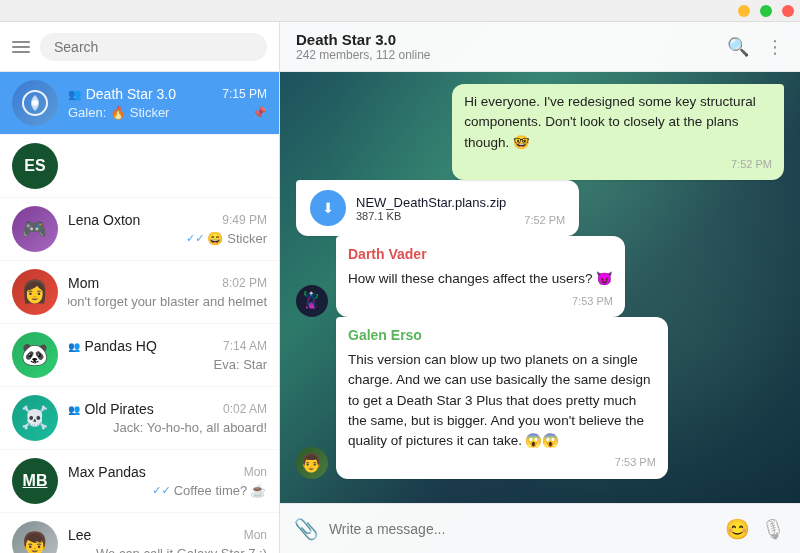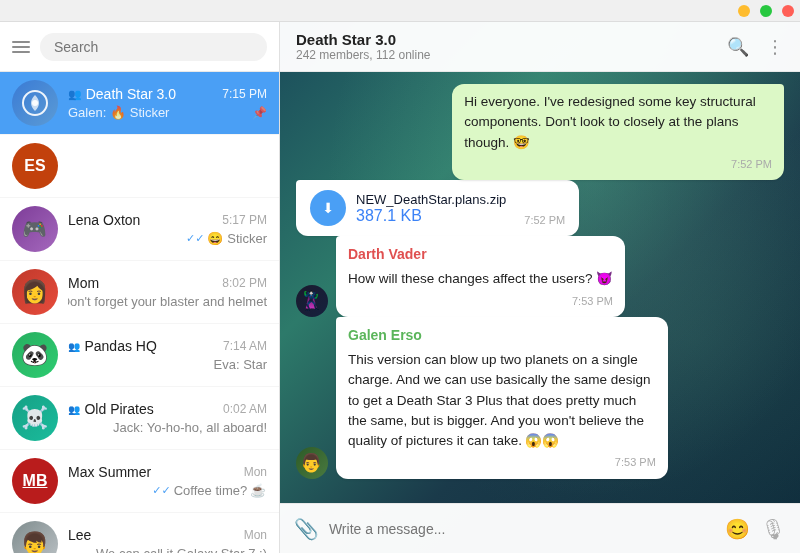--- a/index.html
+++ b/index.html
@@ -64,30 +64,30 @@
     .message-sender { font-size: 14px; font-weight: 600; margin-bottom: 4px; }
     .sender-green { color: #5bb55b; }
     .sender-red { color: #e05050; }
     .msg-avatar { width: 32px; height: 32px; border-radius: 50%; flex-shrink: 0; overflow: hidden; }
 
     
     .file-bubble { display: flex; align-items: center; gap: 10px; padding: 10px 14px; background: #fff; border-radius: 4px 12px 12px 12px; box-shadow: 0 1px 2px rgba(0,0,0,0.1); align-self: flex-start; max-width: 68%; }
     .file-icon-circle { width: 36px; height: 36px; border-radius: 50%; background: #4a9ff5; display: flex; align-items: center; justify-content: center; color: #fff; font-size: 14px; flex-shrink: 0; }
     .file-info { flex: 1; }
     .file-name { font-size: 13px; font-weight: 500; color: #0f172a; }
-    .file-size { font-size: 16px; color: #3b82f6; }
+    .file-size { font-size: 11px; color: #404040; }
 
     
     .chat-input-area { position: relative; z-index: 10; background: rgba(255,255,255,0.97); padding: 8px 14px; display: flex; align-items: center; gap: 10px; border-top: 1px solid #e8e8e8; height: 50px; }
     .attach-icon { color: #aaa; font-size: 20px; cursor: pointer; }
     .message-input { flex: 1; border: none; outline: none; font-size: 14px; color: #555; background: transparent; }
     .emoji-icon { color: #aaa; font-size: 20px; cursor: pointer; }
     .mic-icon { color: #aaa; font-size: 20px; cursor: pointer; }
-    .av-red { background: #c2410c; }
-    .av-mb { background: #b91c1c; text-decoration: underline; }
+    .av-red { background: #14532d; }
+    .av-mb { background: #14532d; text-decoration: underline; }
   </style>
 </head>
 <body>
 
 <div class="titlebar">
   <span class="titlebar-spacer"></span>
   <div class="titlebar-controls">
     <button class="titlebar-btn minimize"></button>
     <button class="titlebar-btn maximize"></button>
     <button class="titlebar-btn close"></button>
@@ -135,21 +135,21 @@
         <div class="avatar av-red">ES</div>
       </div>
 
       <div class="chat-item">
         <div class="avatar" style="background: linear-gradient(135deg, #9b59b6, #c39bd3); overflow:hidden;">
           <div style="width:100%;height:100%;background:linear-gradient(135deg,#7d3c98,#a569bd);display:flex;align-items:center;justify-content:center;font-size:20px;">🎮</div>
         </div>
         <div class="chat-info">
           <div class="chat-name-row">
             <span class="chat-name">Lena Oxton</span>
-            <span class="chat-time">5:17 PM</span>
+            <span class="chat-time">9:49 PM</span>
           </div>
           <div class="chat-preview">
             <span class="double-check">✓✓</span>
             😄 Sticker
           </div>
         </div>
       </div>
 
       <div class="chat-item">
         <div class="avatar" style="background:linear-gradient(135deg,#c0392b,#e74c3c);">
@@ -193,21 +193,21 @@
             <span class="chat-time">0:02 AM</span>
           </div>
           <div class="chat-preview">Jack: Yo-ho-ho, all aboard!</div>
         </div>
       </div>
 
       <div class="chat-item">
         <div class="avatar av-mb">MB</div>
         <div class="chat-info">
           <div class="chat-name-row">
-            <span class="chat-name">Max Summer</span>
+            <span class="chat-name">Max Pandas</span>
             <span class="chat-time">Mon</span>
           </div>
           <div class="chat-preview">
             <span class="double-check" style="color:#4a9ff5;">✓✓</span>
             Coffee time? ☕
           </div>
         </div>
       </div>
 
       <div class="chat-item">

